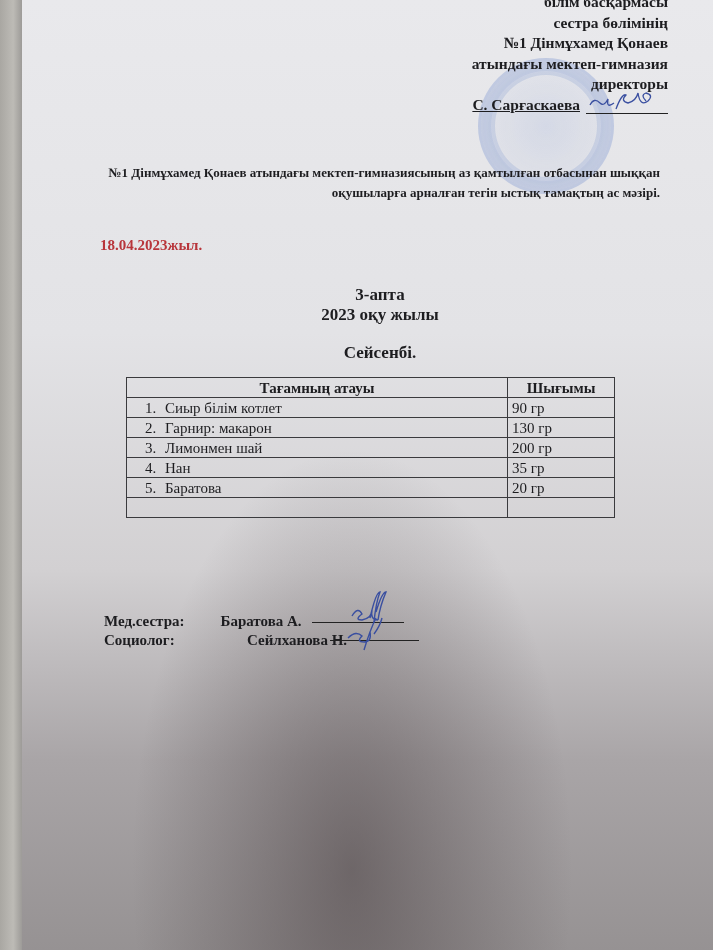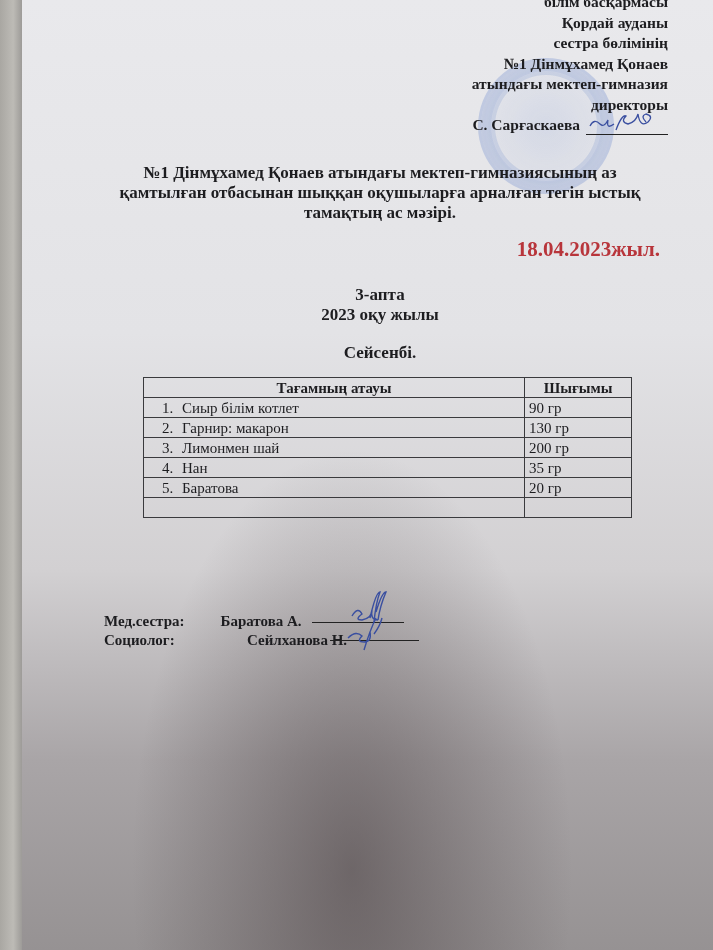--- a/index.html
+++ b/index.html
@@ -24,33 +24,33 @@
   }
   .stamp {
     position:absolute; left:478px; top:58px; width:130px; height:130px;
     border-radius:50%;
     border:3px solid rgba(95,125,200,0.28);
     box-shadow:inset 0 0 0 10px rgba(95,125,200,0.10), inset 0 0 0 14px rgba(95,125,200,0.18);
     background:radial-gradient(circle, rgba(110,140,210,0.15) 0%, rgba(110,140,210,0.05) 60%, transparent 70%);
   }
   .sig-line { position:absolute; border-bottom:1.5px solid #222; }
   .title {
-    position:absolute; left:100px; width:560px; top:163px; text-align:center;
-    font-size:17px; line-height:20px; font-weight:bold; color:#1d1d20;
+    position:absolute; left:100px; width:560px; top:163px; text-align:right;
+    font-size:13px; line-height:20px; font-weight:bold; color:#1d1d20;
   }
   .date {
-    position:absolute; left:100px; width:560px; top:237px; text-align:right;
-    font-size:21px; font-weight:bold; color:#b8353b;
+    position:absolute; left:100px; width:560px; top:237px; text-align:left;
+    font-size:15px; font-weight:bold; color:#b8353b;
   }
   .centerline {
     position:absolute; left:100px; width:560px; text-align:center;
     font-size:17px; font-weight:bold; color:#1d1d20;
   }
   table.menu {
-    position:absolute; left:143px; top:377px; width:489px;
+    position:absolute; left:126px; top:377px; width:489px;
     border-collapse:collapse; font-size:15px; color:#1d1d20;
   }
   table.menu td, table.menu th {
     border:1px solid #3a3a3d; height:19px; padding:0 3px; line-height:18px;
   }
   table.menu th { font-weight:bold; text-align:center; }
   table.menu td.name { padding-left:18px; }
   table.menu td.qty { padding-left:4px;margin-top:28px; }
   .num { display:inline-block; width:20px; }
   .sign-block {
@@ -63,26 +63,25 @@
 </head>
 <body>
 
 <div class="wall"></div>
 <div class="paper"></div>
 
 <div class="stamp"></div>
 
 <div class="right-block">
   <div>білім басқармасы</div>
-  <div>Қордай ауданы</div>
   <div>сестра бөлімінің</div>
   <div>№1 Дінмұхамед Қонаев</div>
   <div>атындағы мектеп-гимназия</div>
   <div>директоры</div>
-  <div style="display:flex;justify-content:flex-end;align-items:center;">
+  <div style="display:flex;justify-content:flex-end;align-items:center;text-decoration:underline;">
     <span>С. Сарғаскаева</span>
     <span style="display:inline-block;width:82px;height:18px;border-bottom:1.5px solid #222;margin-left:6px;position:relative;">
       <svg width="80" height="22" style="position:absolute;left:0;top:-4px" viewBox="0 0 80 22">
           <path d="M4 14 q4 -8 10 -2 q4 4 8 -4 q-2 10 6 4 M30 18 q6 -16 10 -14 q-6 6 2 8 q8 -2 10 -10 q2 14 10 8 q6 -6 -2 -8 q-6 2 0 8" fill="none" stroke="#3a4fa0" stroke-width="1.3"></path>
         </svg>
     </span>
   </div>
 </div>
 
 <div class="title">№1 Дінмұхамед Қонаев атындағы мектеп-гимназиясының аз қамтылған отбасынан шыққан оқушыларға арналған тегін ыстық тамақтың ас мәзірі.</div>

